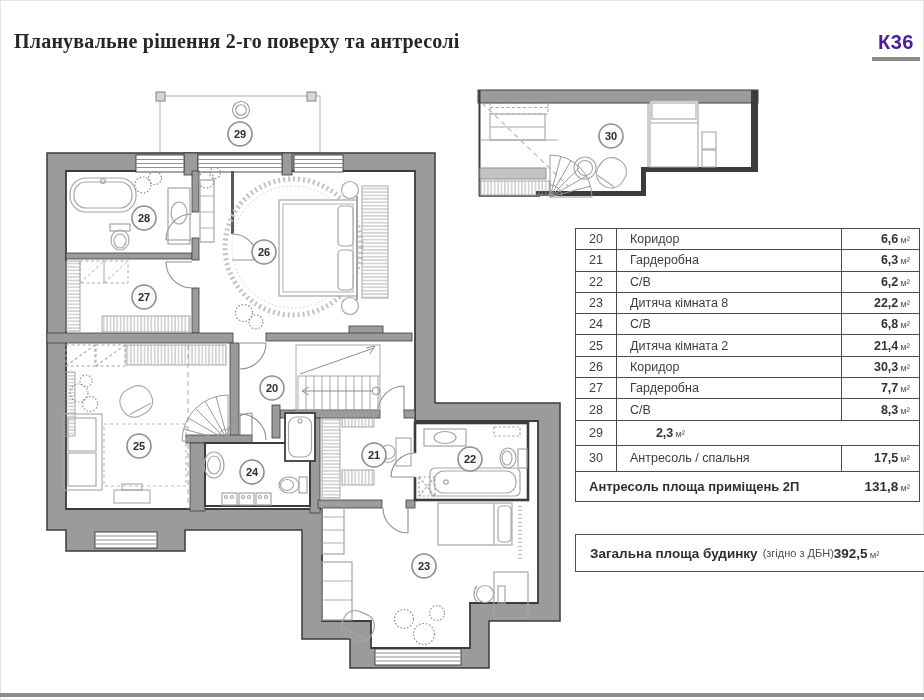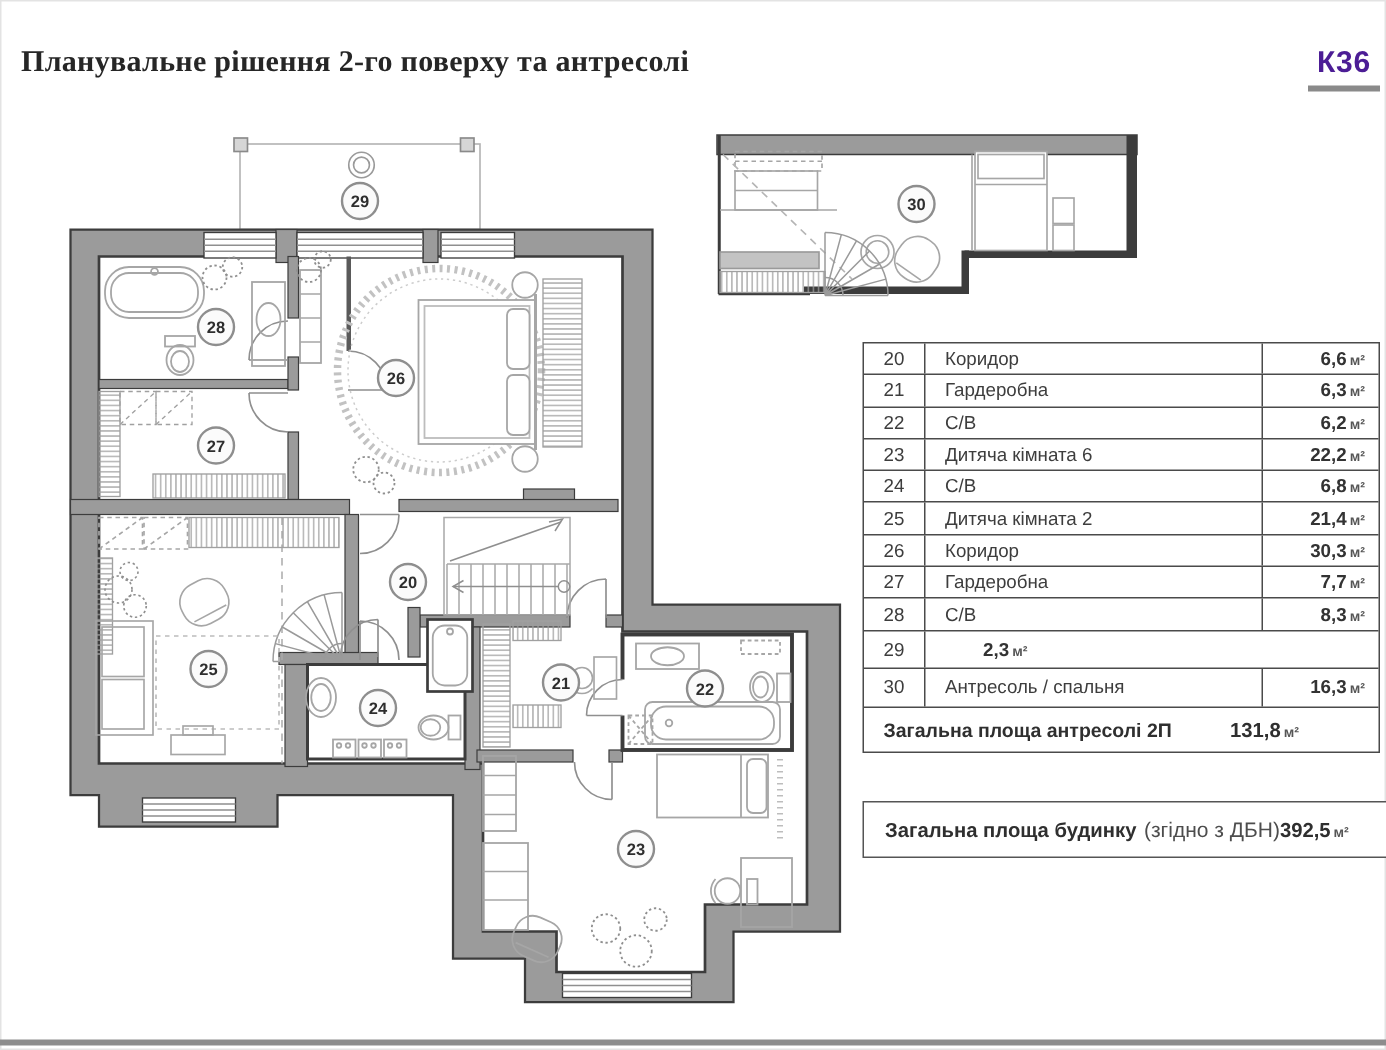--- a/index.html
+++ b/index.html
@@ -25,31 +25,31 @@
   }
   .trow{display:flex;align-items:center;height:21.3px;border-bottom:1.2px solid #4a4a4a;box-sizing:border-box;}
   .trow.tall{height:25px;}
   .trow.taller{height:26.5px;}
   .trow .c-num{width:40px;text-align:center;font-size:12.5px;color:#3d3d3d;flex:none;
     border-right:1.2px solid #4a4a4a;align-self:stretch;display:flex;align-items:center;justify-content:center;}
   .trow .c-name{flex:1;font-size:12.5px;color:#3d3d3d;padding-left:13px;
     border-right:1.2px solid #4a4a4a;align-self:stretch;display:flex;align-items:center;}
   .trow .c-area{width:77px;flex:none;text-align:right;padding-right:9px;box-sizing:border-box;
     font-size:12.5px;font-weight:700;color:#333;}
-  .unit{font-size:9.5px;font-weight:700;color:#555;margin-left:2px;}
+  .unit{font-size:9.5px;font-weight:400;color:#555;margin-left:2px;}
   .srow{display:flex;align-items:center;height:29px;}
   .srow .s-label{flex:1;padding-left:13px;font-size:13px;font-weight:700;color:#2f2f2f;}
-  .srow .s-val{width:90px;text-align:left;padding-right:9px;font-size:13.5px;font-weight:700;color:#2f2f2f;}
+  .srow .s-val{width:90px;text-align:right;padding-right:9px;font-size:13.5px;font-weight:700;color:#2f2f2f;}
   .total-box{
     position:absolute;left:575px;top:534px;width:399px;height:38px;
     border:1.6px solid #555;box-sizing:border-box;background:#fff;
     display:flex;align-items:center;
   }
   .total-box .t-label{padding-left:14px;font-size:13.5px;font-weight:700;color:#2f2f2f;}
-  .total-box .t-note{font-size:14px;font-weight:400;color:#4d4d4d;margin-left:5px;}
+  .total-box .t-note{font-size:11px;font-weight:400;color:#4d4d4d;margin-left:5px;}
   .total-box .t-val{flex:1;text-align:left;padding-right:10px;font-size:13.5px;font-weight:700;color:#2f2f2f;}
   svg text.badge-t{font-family:"Liberation Sans",sans-serif;font-size:11px;font-weight:700;fill:#2e2e2e;text-anchor:middle;}
 </style>
 </head>
 <body>
 
 <div class="frame"></div>
 
 <svg width="924" height="700" viewBox="0 0 924 700" style="position:absolute;left:0;top:0;">
   <defs>
@@ -395,21 +395,21 @@
     <div class="c-name">Гардеробна</div>
     <div class="c-area"><span>6,3</span><span class="unit">м²</span></div>
   </div>
   <div class="trow">
     <div class="c-num">22</div>
     <div class="c-name">С/В</div>
     <div class="c-area"><span>6,2</span><span class="unit">м²</span></div>
   </div>
   <div class="trow">
     <div class="c-num">23</div>
-    <div class="c-name">Дитяча кімната 6</div>
+    <div class="c-name">Дитяча кімната 8</div>
     <div class="c-area"><span>22,2</span><span class="unit">м²</span></div>
   </div>
   <div class="trow">
     <div class="c-num">24</div>
     <div class="c-name">С/В</div>
     <div class="c-area"><span>6,8</span><span class="unit">м²</span></div>
   </div>
   <div class="trow">
     <div class="c-num">25</div>
     <div class="c-name">Дитяча кімната 2</div>
@@ -430,24 +430,24 @@
     <div class="c-name">С/В</div>
     <div class="c-area"><span>8,3</span><span class="unit">м²</span></div>
   </div>
   <div class="trow tall">
     <div class="c-num">29</div>
     <div class="c-area"><span>2,3</span><span class="unit">м²</span></div>
   </div>
   <div class="trow taller">
     <div class="c-num">30</div>
     <div class="c-name">Антресоль / спальня</div>
-    <div class="c-area"><span>16,3</span><span class="unit">м²</span></div>
+    <div class="c-area"><span>17,5</span><span class="unit">м²</span></div>
   </div>
   <div class="srow">
-    <div class="s-label">Загальна площа антресолі 2П</div>
+    <div class="s-label">Антресоль площа приміщень 2П</div>
     <div class="s-val"><span>131,8</span><span class="unit">м²</span></div>
   </div>
 </div>
 
 <div class="total-box">
   <span class="t-label">Загальна площа будинку</span>
   <span class="t-note">(згідно з ДБН)</span>
   <span class="t-val"><span>392,5</span><span class="unit">м²</span></span>
 </div>
 

